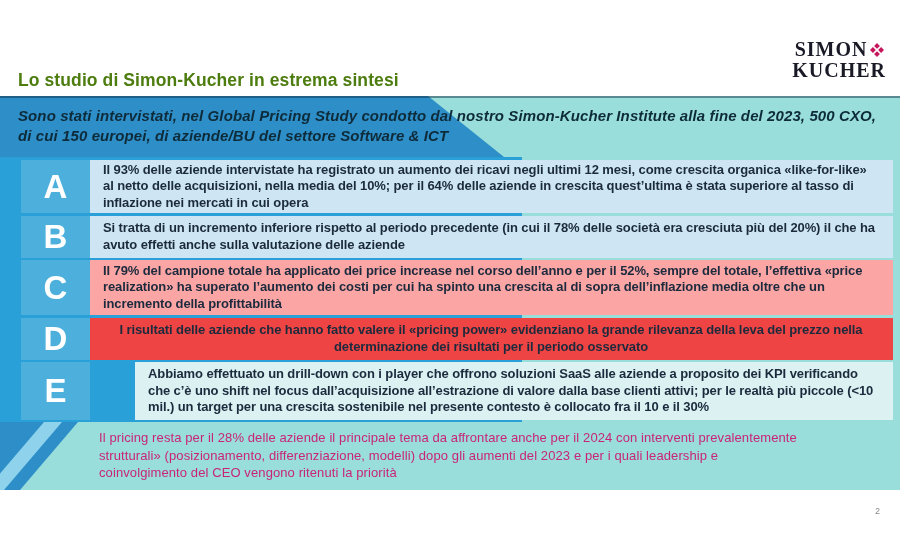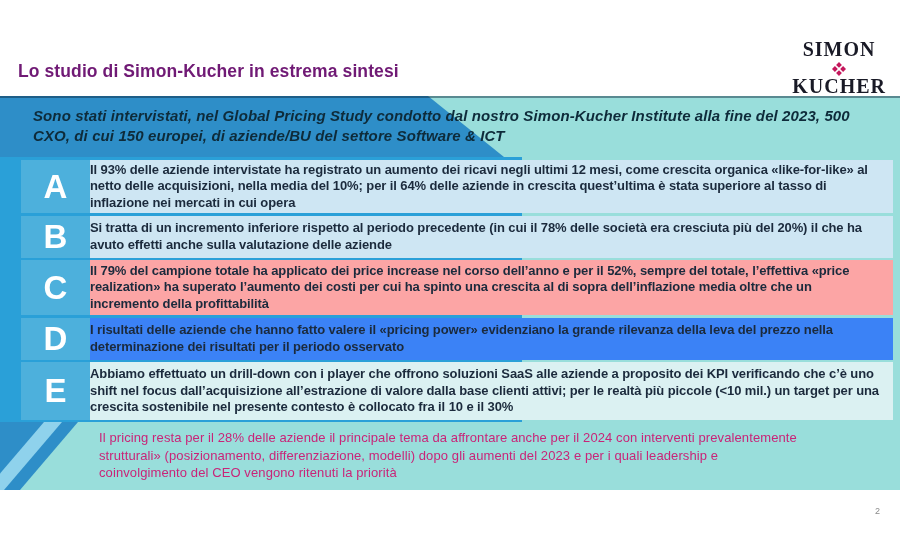--- a/index.html
+++ b/index.html
@@ -4,39 +4,39 @@
 <style>
   html,body{margin:0;padding:0;}
   body{
     width:900px;height:540px;position:relative;overflow:hidden;background:#ffffff;
     font-family:"Liberation Sans", sans-serif;
   }
   .slide{position:absolute;inset:0;}
 
   
   .title{
-    position:absolute;left:18px;top:61px;
-    font-size:17.5px;font-weight:bold;color:#701a75;letter-spacing:.1px;
+    position:absolute;left:18px;top:70px;
+    font-size:17.5px;font-weight:bold;color:#4d7c0f;letter-spacing:.1px;
   }
   .logo{
     position:absolute;right:14px;top:39px;text-align:right;
     font-family:"Liberation Serif", serif;font-weight:bold;
     font-size:20px;line-height:21px;color:#191a26;letter-spacing:1px;
   }
-  .logo .l1{display:flex;align-items:center;justify-content:center;gap:2px;flex-direction:column;}
+  .logo .l1{display:flex;align-items:center;justify-content:center;gap:2px;}
   .logo svg{display:block;}
 
   
   .bg-aqua{position:absolute;left:0;top:96px;width:900px;height:394px;background:#99dedb;}
   .band{position:absolute;left:0;top:96px;width:900px;height:61px;}
   .band-blue{position:absolute;inset:0;background:#2e8ec8;
     clip-path:polygon(0 0,428px 0,504px 100%,0 100%);}
   .band-edge{position:absolute;left:0;top:0;width:100%;height:2px;background:rgba(10,36,56,.45);}
   .band-text{
-    position:relative;padding:10px 18px 0 33px;max-width:862px;
+    position:relative;padding:10px 18px 0 18px;max-width:862px;
     font-size:15px;font-weight:bold;font-style:italic;line-height:19.5px;
     color:#0e2b3a;letter-spacing:.1px;
   }
   .underlay{position:absolute;left:0;top:157px;width:900px;height:265px;
     background:linear-gradient(90deg,#2aa0d8 0,#2aa0d8 58%,#99dedb 58%);}
   .corner-blue{position:absolute;left:0;top:422px;width:120px;height:68px;background:#2e8ec8;
     clip-path:polygon(0 0,78px 0,20px 100%,0 100%);}
   .corner-stripe{position:absolute;left:0;top:422px;width:120px;height:68px;background:#8fd2ec;
     clip-path:polygon(44px 0,62px 0,4px 100%,-14px 100%);}
 
@@ -44,28 +44,28 @@
   .rows{position:absolute;left:21px;right:7px;top:160px;display:flex;flex-direction:column;gap:2.5px;}
   .row{display:flex;}
   .row-a{height:53px;} .row-b{height:42px;} .row-c{height:55px;} .row-d{height:42px;} .row-e{height:58px;}
   .cell{
     flex:none;width:69px;background:#4db0dc;color:#ffffff;
     display:flex;align-items:center;justify-content:center;
     font-size:33px;font-weight:bold;
   }
   .txt{
     flex:1;display:flex;align-items:center;
-    padding:0 14px 0 0;
+    padding:0 14px 0 13px;
     font-size:13px;font-weight:bold;line-height:16.5px;
     color:#1b2a3c;letter-spacing:-.1px;
   }
   .row-a .txt,.row-b .txt{background:#cee6f3;}
   .row-c .txt{background:#fca5a5;}
-  .row-d .txt{background:#3b82f6;}
-  .row-e .txt{background:#dbf1f2;}
+  .row-d .txt{background:#ef4444;text-align:center;}
+  .row-e .txt{background:#dbf1f2;margin-left:45px;}
 
   
   .footer-note{
     position:absolute;left:86px;top:429px;width:708px;
     font-size:13px;line-height:17.5px;color:#c92478;letter-spacing:.1px;margin-left:13px;
   }
   .page-num{position:absolute;right:20px;top:506px;font-size:9px;color:#8b8b8b;}
 </style>
 </head>
 <body>

